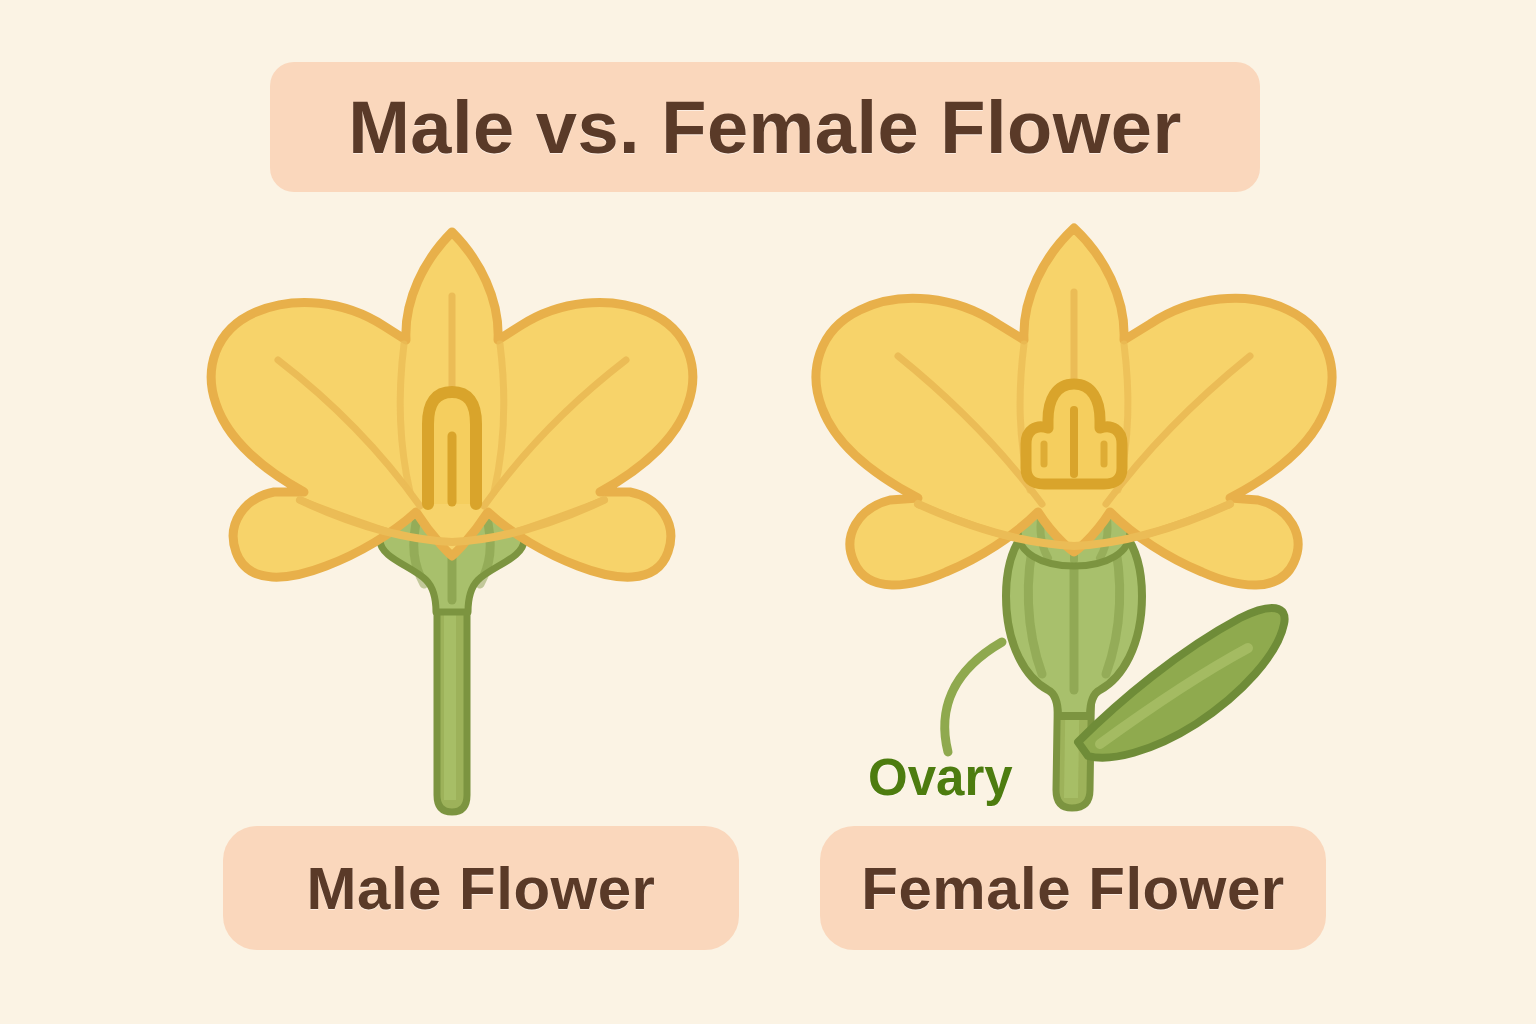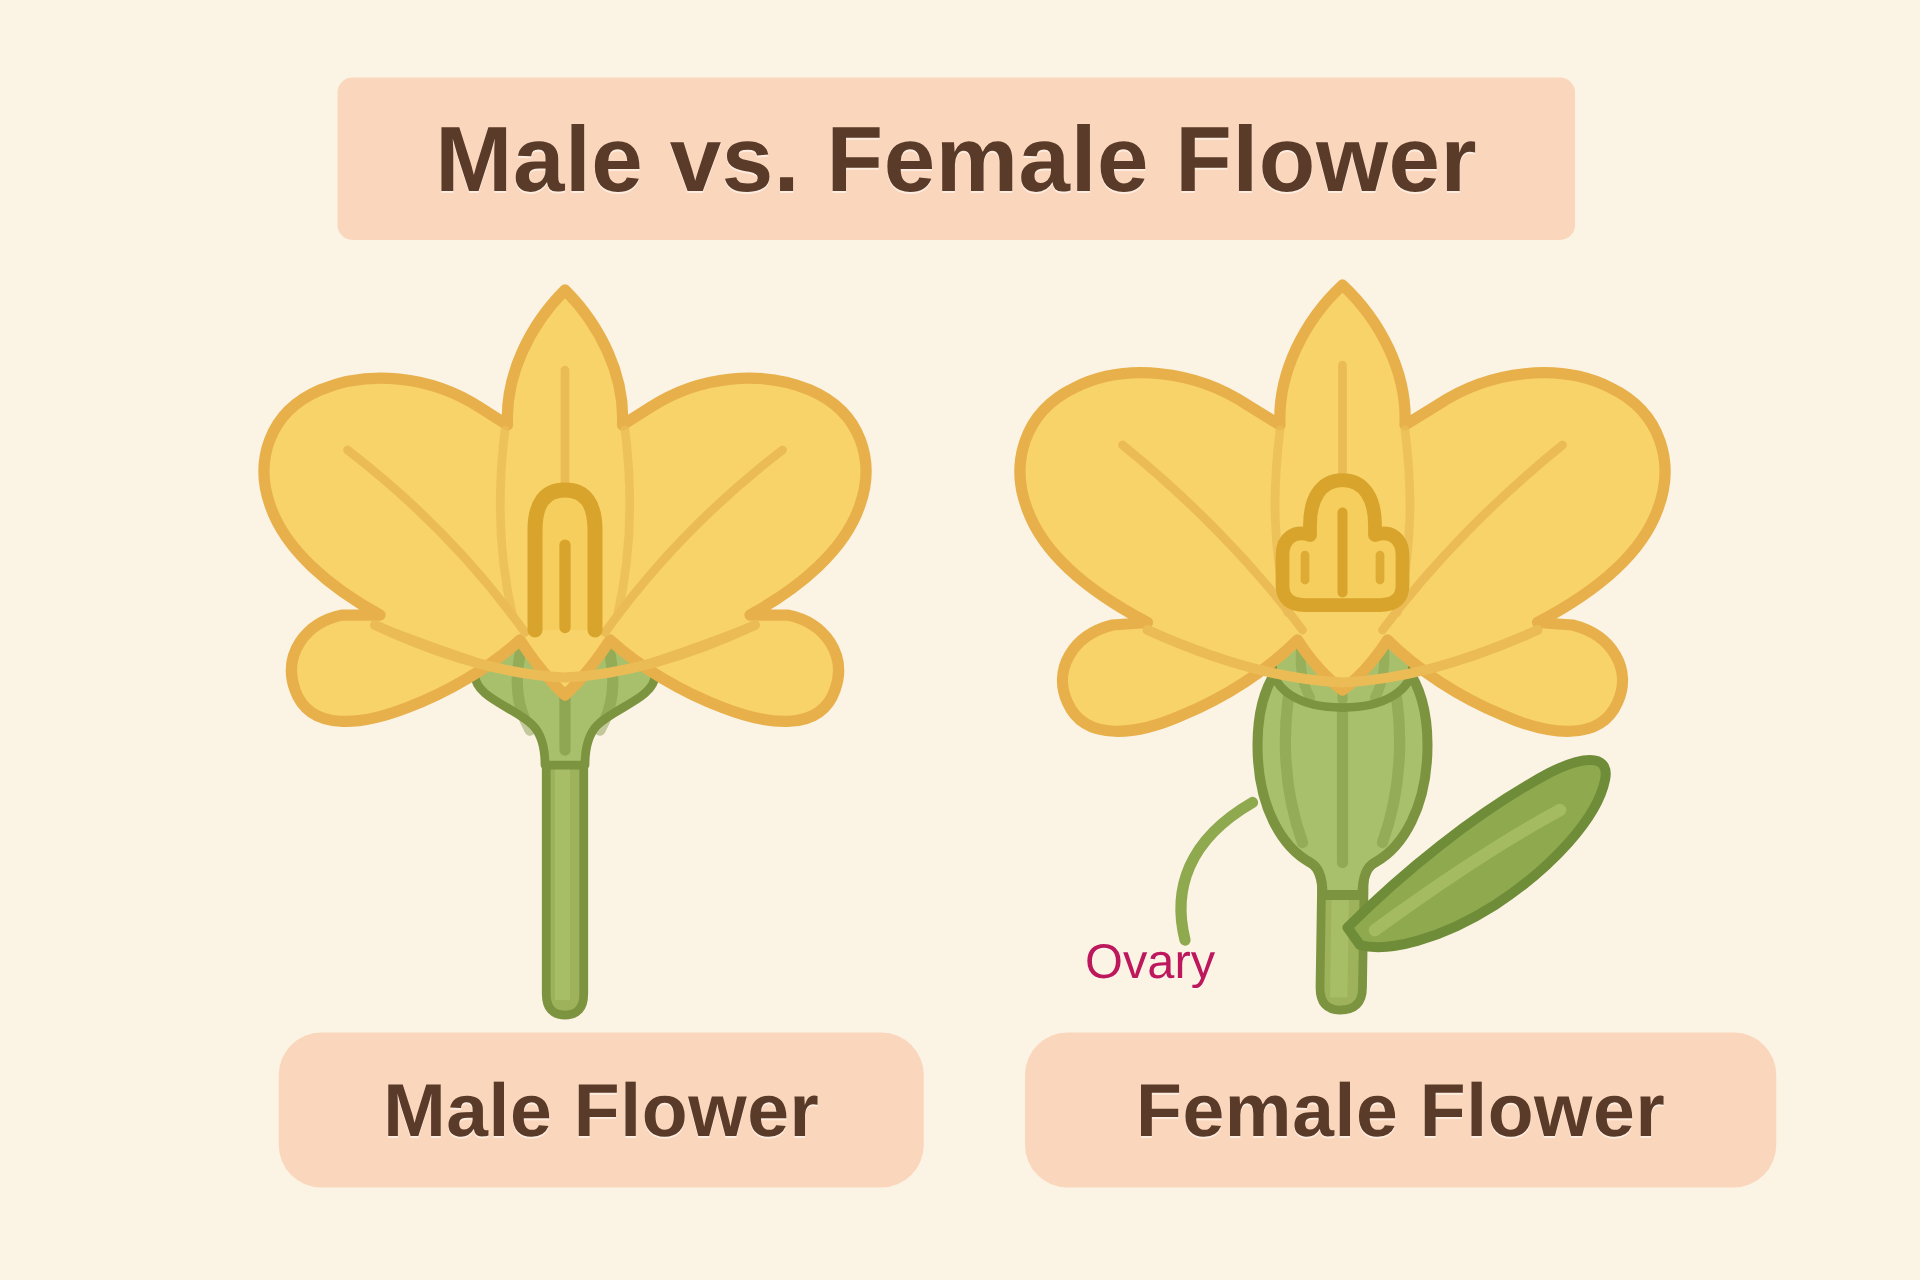--- a/index.html
+++ b/index.html
@@ -33,48 +33,48 @@
     letter-spacing: 0.5px;
     white-space: nowrap;
     text-shadow: 0 1px 0 rgba(255,255,255,0.55);
   }
 
   #title-pill {
     left: 270px;
     top: 62px;
     width: 990px;
     height: 130px;
-    border-radius: 12px;
+    border-radius: 24px;
   }
   #title-pill .pill-text { font-size: 74px; }
 
   #male-pill {
     left: 205px;
     top: 826px;
     width: 516px;
     height: 124px;
     margin-left: 18px;
   }
   #female-pill {
     left: 820px;
     top: 826px;
-    width: 601px;
+    width: 506px;
     height: 124px;
   }
   #male-pill .pill-text,
   #female-pill .pill-text { font-size: 60px; }
 
   
   #ovary-label {
     position: absolute;
     left: 868px;
     top: 748px;
-    font-size: 39px;
-    font-weight: 400;
-    color: #be185d;
+    font-size: 51px;
+    font-weight: 700;
+    color: #4d7c0f;
     white-space: nowrap;
     text-shadow: 0 1px 0 rgba(255,255,255,0.5);
   }
 
   
   .plant {
     position: absolute;
     top: 0;
     left: 0;
     width: 1536px;

